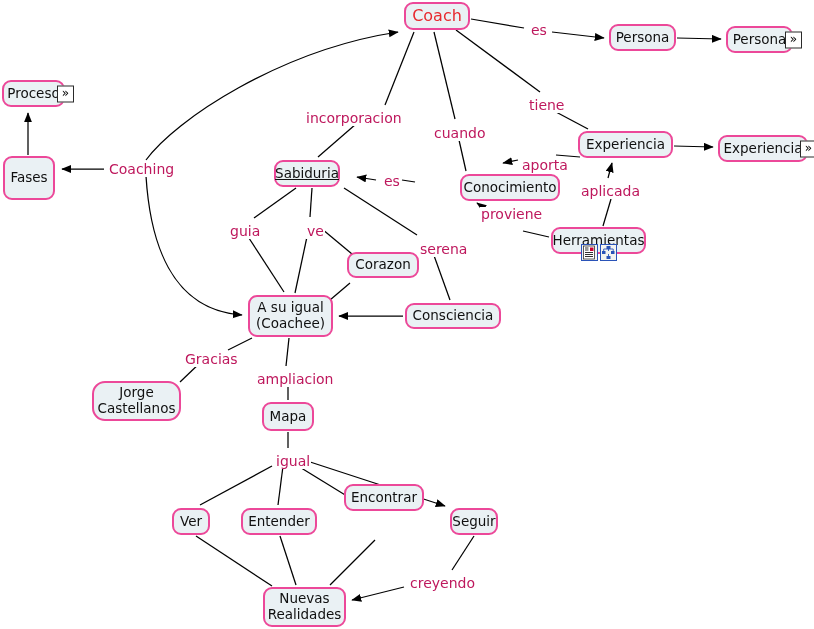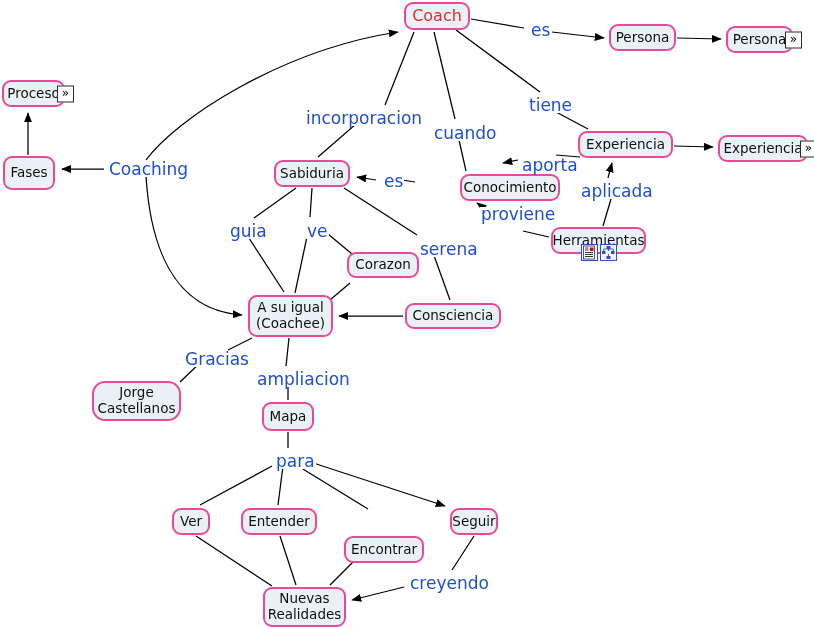--- a/index.html
+++ b/index.html
@@ -75,22 +75,22 @@
   .mini-icon {
     width: 17px;
     height: 17px;
     border: 1px solid #2a53b8;
     background: #f3f3f0;
     box-sizing: border-box;
     display: block;
   }
   .elabel {
     position: absolute;
-    font-size: 17px;
-    color: #1d4ed8;
+    font-size: 14px;
+    color: #be185d;
     background: #ffffff;
     white-space: nowrap;
     z-index: 6;
     padding: 0 1px;
     line-height: 15px;
   }
 </style>
 </head>
 <body>
 
@@ -190,31 +190,31 @@
         <span class="nlabel">Persona</span>
       </div>
       <div class="node" style="left: 726px; top: 26px; width: 67px; height: 27px;">
         <span class="nlabel">Persona</span>
         <div class="chev">»</div>
       </div>
       <div class="node" style="left: 2px; top: 80px; width: 63px; height: 27px;">
         <span class="nlabel">Proceso</span>
         <div class="chev">»</div>
       </div>
-      <div class="node" style="left: 3px; top: 156px; width: 52px; height: 34px;">
+      <div class="node" style="left: 3px; top: 156px; width: 52px; height: 44px;">
         <span class="nlabel">Fases</span>
       </div>
       <div class="node" style="left: 578px; top: 131px; width: 95px; height: 27px;">
         <span class="nlabel">Experiencia</span>
       </div>
       <div class="node" style="left: 718px; top: 135px; width: 90px; height: 27px;">
         <span class="nlabel">Experiencia</span>
         <div class="chev">»</div>
       </div>
-      <div class="node" style="left: 274px; top: 160px; width: 76px; height: 27px;">
+      <div class="node" style="left: 274px; top: 160px; width: 66px; height: 27px; text-decoration: underline;">
         <span class="nlabel">Sabiduria</span>
       </div>
       <div class="node" style="left: 417px; top: 174px; width: 100px; height: 27px; margin-left: 43px;">
         <span class="nlabel">Conocimiento</span>
       </div>
       <div class="node" style="left: 551px; top: 227px; width: 95px; height: 27px;">
         <span class="nlabel">Herramientas</span>
         <div class="icons">
           <span class="mini-icon"><svg width="15" height="15" viewBox="0 0 15 15">
               <rect x="1.5" y="1" width="11" height="13" fill="#fff" stroke="#333" stroke-width="0.8"></rect>
@@ -250,21 +250,21 @@
       </div>
       <div class="node" style="left: 262px; top: 402px; width: 52px; height: 29px;">
         <span class="nlabel">Mapa</span>
       </div>
       <div class="node" style="left: 172px; top: 508px; width: 38px; height: 27px;">
         <span class="nlabel">Ver</span>
       </div>
       <div class="node" style="left: 241px; top: 508px; width: 76px; height: 27px;">
         <span class="nlabel">Entender</span>
       </div>
-      <div class="node" style="left: 344px; top: 536px; width: 80px; height: 27px;">
+      <div class="node" style="left: 344px; top: 484px; width: 80px; height: 27px;">
         <span class="nlabel">Encontrar</span>
       </div>
       <div class="node" style="left: 450px; top: 508px; width: 48px; height: 27px;">
         <span class="nlabel">Seguir</span>
       </div>
       <div class="node" style="left: 263px; top: 587px; width: 83px; height: 40px;">
         <span class="nlabel">Nuevas</span>
         <span class="nlabel">Realidades</span>
       </div>
     </div>
@@ -276,17 +276,17 @@
       <div class="elabel" style="left: 528px; top: 98px;">tiene</div>
       <div class="elabel" style="left: 580px; top: 184px;">aplicada</div>
       <div class="elabel" style="left: 521px; top: 158px;">aporta</div>
       <div class="elabel" style="left: 383px; top: 174px;">es</div>
       <div class="elabel" style="left: 480px; top: 207px;">proviene</div>
       <div class="elabel" style="left: 229px; top: 224px;">guia</div>
       <div class="elabel" style="left: 306px; top: 224px;">ve</div>
       <div class="elabel" style="left: 419px; top: 242px;">serena</div>
       <div class="elabel" style="left: 184px; top: 352px;">Gracias</div>
       <div class="elabel" style="left: 256px; top: 372px;">ampliacion</div>
-      <div class="elabel" style="left: 275px; top: 454px;">para</div>
+      <div class="elabel" style="left: 275px; top: 454px;">igual</div>
       <div class="elabel" style="left: 409px; top: 576px;">creyendo</div>
     </div>
 
 </div>
 
 </body></html>

